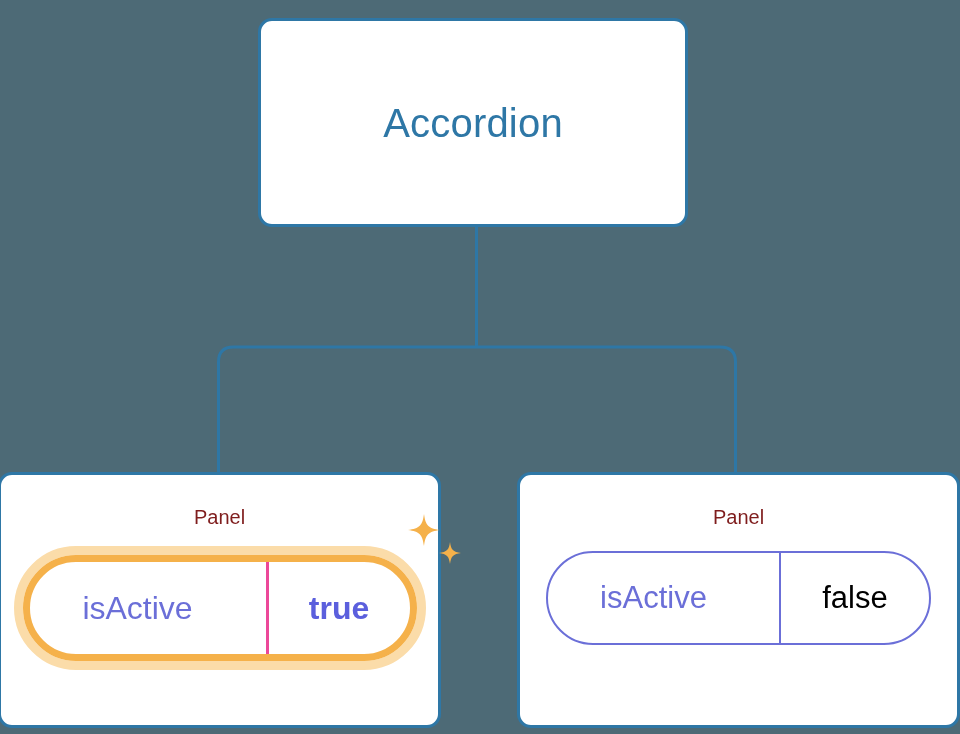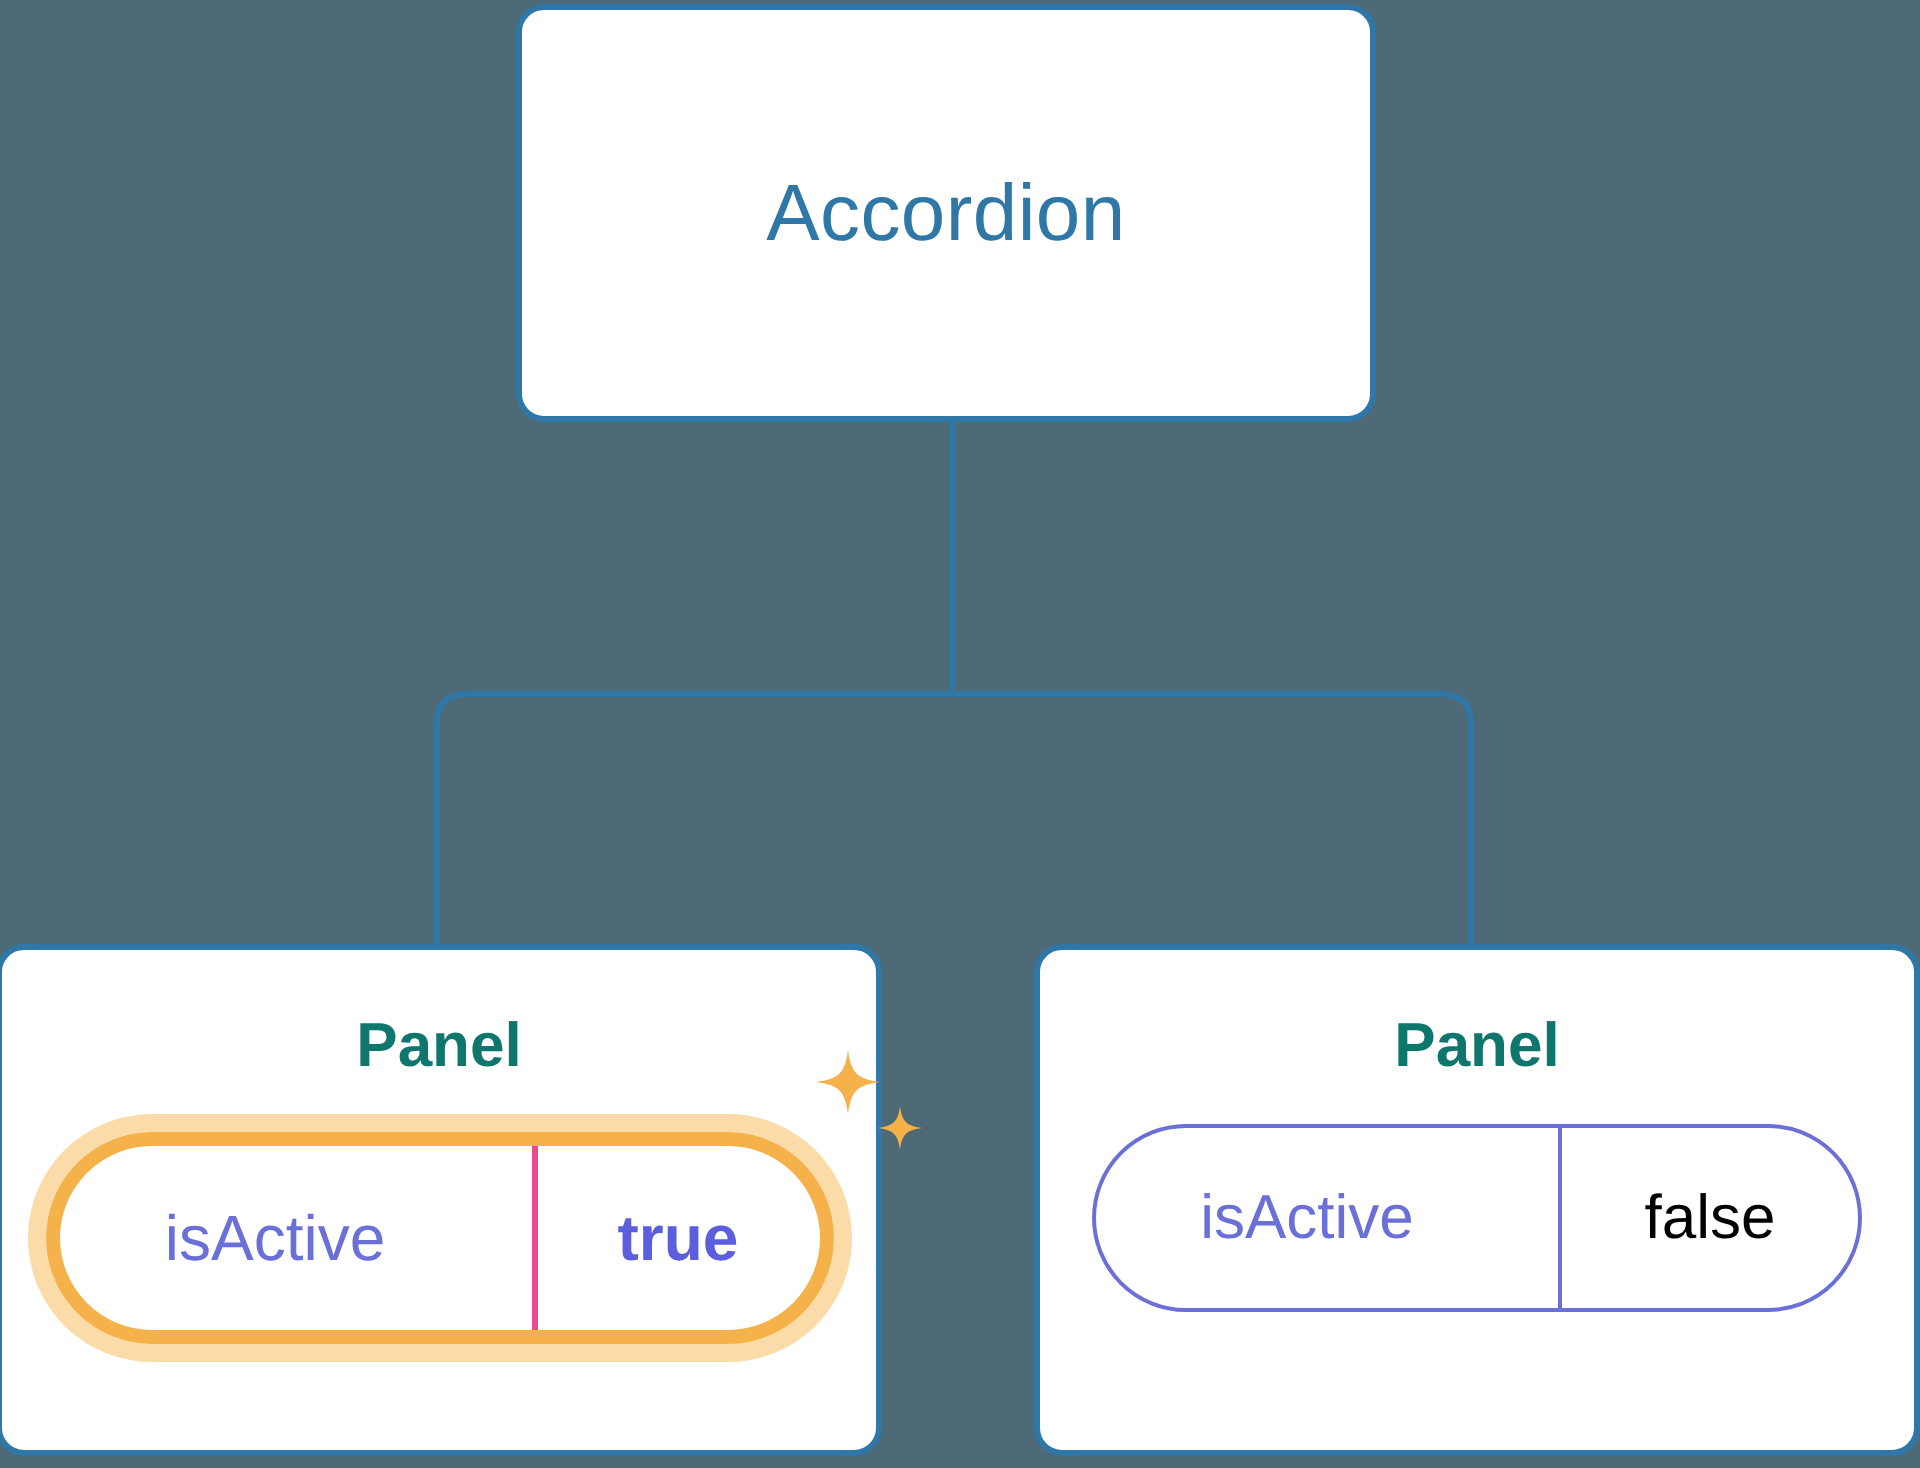--- a/index.html
+++ b/index.html
@@ -34,21 +34,21 @@
   
   .node {
     position: absolute;
     background: #ffffff;
     border: 3px solid #2e77a6;
     border-radius: 14px;
     box-sizing: border-box;
   }
   .node-root {
     left: 258px;
-    top: 2px;
+    top: 18px;
     width: 430px;
     height: 209px;
     display: flex;
     align-items: center;
     justify-content: center;
   }
   .node-title-root {
     color: #2e77a6;
     font-size: 40px;
     font-weight: 400;
@@ -62,23 +62,23 @@
     top: 472px;
     display: flex;
     flex-direction: column;
     align-items: center;
     padding-top: 32px;
   }
   .node-panel-left  { left: -2px; }
   .node-panel-right { left: 517px; }
 
   .node-title {
-    color: #0f766e;
-    font-size: 31px;
-    font-weight: 700;
+    color: #7f1d1d;
+    font-size: 20px;
+    font-weight: 400;
     line-height: 1;
     margin-bottom: 0;
   }
   .node-panel-left  .node-title { margin-bottom: 19px; }
   .node-panel-right .node-title { margin-bottom: 24px; }
 
   
   .pill-wrap {
     position: relative;
     display: inline-block;

